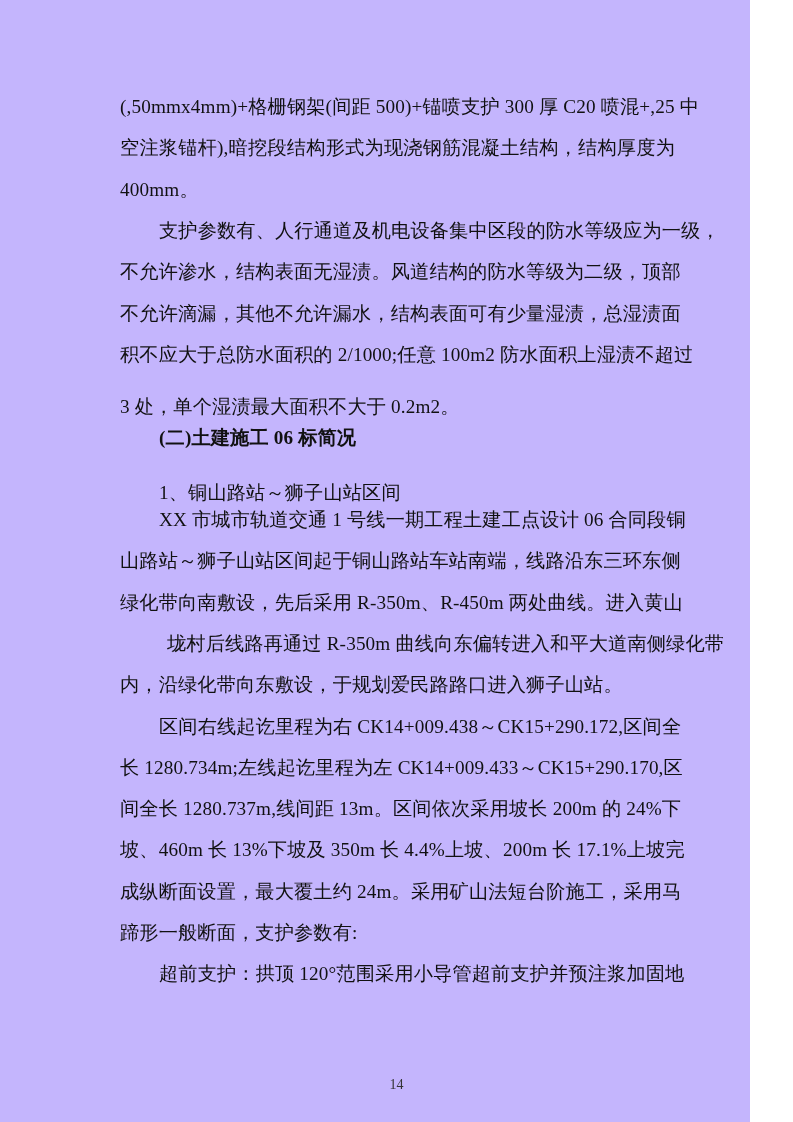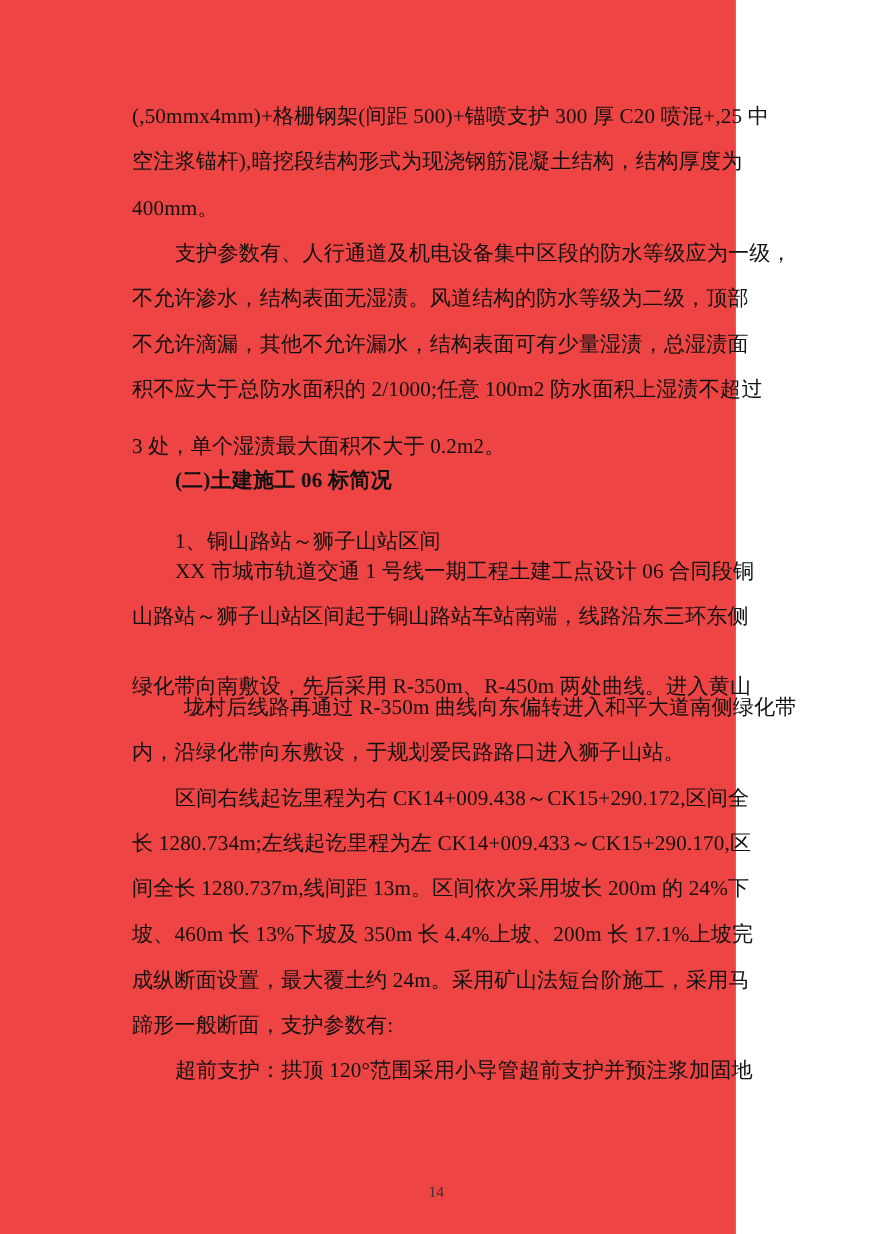--- a/index.html
+++ b/index.html
@@ -11,23 +11,23 @@
     width: 793px;
     height: 1122px;
     position: relative;
     overflow: hidden;
     font-family: "Liberation Serif", "DejaVu Serif", serif;
     color: #111111;
   }
   .page {
     position: absolute;
     left: 0; top: 0;
-    width: 669px;
+    width: 750px;
     height: 1122px;
-    background: #ef4444;
+    background: #c4b5fd;
   }
   .line {
     position: absolute;
     left: 120px;
     width: 555px;
     height: 30px;
     font-size: 19.2px;
     line-height: 30px;
     white-space: nowrap;
     letter-spacing: 0.15px;
@@ -61,21 +61,21 @@
       <div class="line" style="top: 174.6px;">400mm。</div>
       <div class="line indent justify" style="top: 215.9px;">支护参数有、人行通道及机电设备集中区段的防水等级应为一级，</div>
       <div class="line justify" style="top: 257.2px;">不允许渗水，结构表面无湿渍。风道结构的防水等级为二级，顶部</div>
       <div class="line justify" style="top: 298.5px;">不允许滴漏，其他不允许漏水，结构表面可有少量湿渍，总湿渍面</div>
       <div class="line justify" style="top: 339.8px;">积不应大于总防水面积的 2/1000;任意 100m2 防水面积上湿渍不超过</div>
       <div class="line" style="top: 392px;">3 处，单个湿渍最大面积不大于 0.2m2。</div>
       <div class="line indent" style="top: 423px; font-weight: bold;">(二)土建施工 06 标简况</div>
       <div class="line indent" style="top: 463.7px; margin-top: 14px;">1、铜山路站～狮子山站区间</div>
       <div class="line indent justify" style="top: 505px;">XX 市城市轨道交通 1 号线一期工程土建工点设计 06 合同段铜</div>
       <div class="line justify" style="top: 546.3px;">山路站～狮子山站区间起于铜山路站车站南端，线路沿东三环东侧</div>
-      <div class="line justify" style="top: 587.6px; margin-top: 22px;">绿化带向南敷设，先后采用 R-350m、R-450m 两处曲线。进入黄山</div>
+      <div class="line justify" style="top: 587.6px;">绿化带向南敷设，先后采用 R-350m、R-450m 两处曲线。进入黄山</div>
       <div class="line justify" style="top: 628.9px; margin-left: 47px;">垅村后线路再通过 R-350m 曲线向东偏转进入和平大道南侧绿化带</div>
       <div class="line" style="top: 670.2px;">内，沿绿化带向东敷设，于规划爱民路路口进入狮子山站。</div>
       <div class="line indent justify" style="top: 711.5px;">区间右线起讫里程为右 CK14+009.438～CK15+290.172,区间全</div>
       <div class="line justify" style="top: 752.8px;">长 1280.734m;左线起讫里程为左 CK14+009.433～CK15+290.170,区</div>
       <div class="line justify" style="top: 794.1px;">间全长 1280.737m,线间距 13m。区间依次采用坡长 200m 的 24%下</div>
       <div class="line justify" style="top: 835.4px;">坡、460m 长 13%下坡及 350m 长 4.4%上坡、200m 长 17.1%上坡完</div>
       <div class="line justify" style="top: 876.7px;">成纵断面设置，最大覆土约 24m。采用矿山法短台阶施工，采用马</div>
       <div class="line" style="top: 918px;">蹄形一般断面，支护参数有:</div>
       <div class="line indent justify" style="top: 959.3px;">超前支护：拱顶 120°范围采用小导管超前支护并预注浆加固地</div>
     </div>

